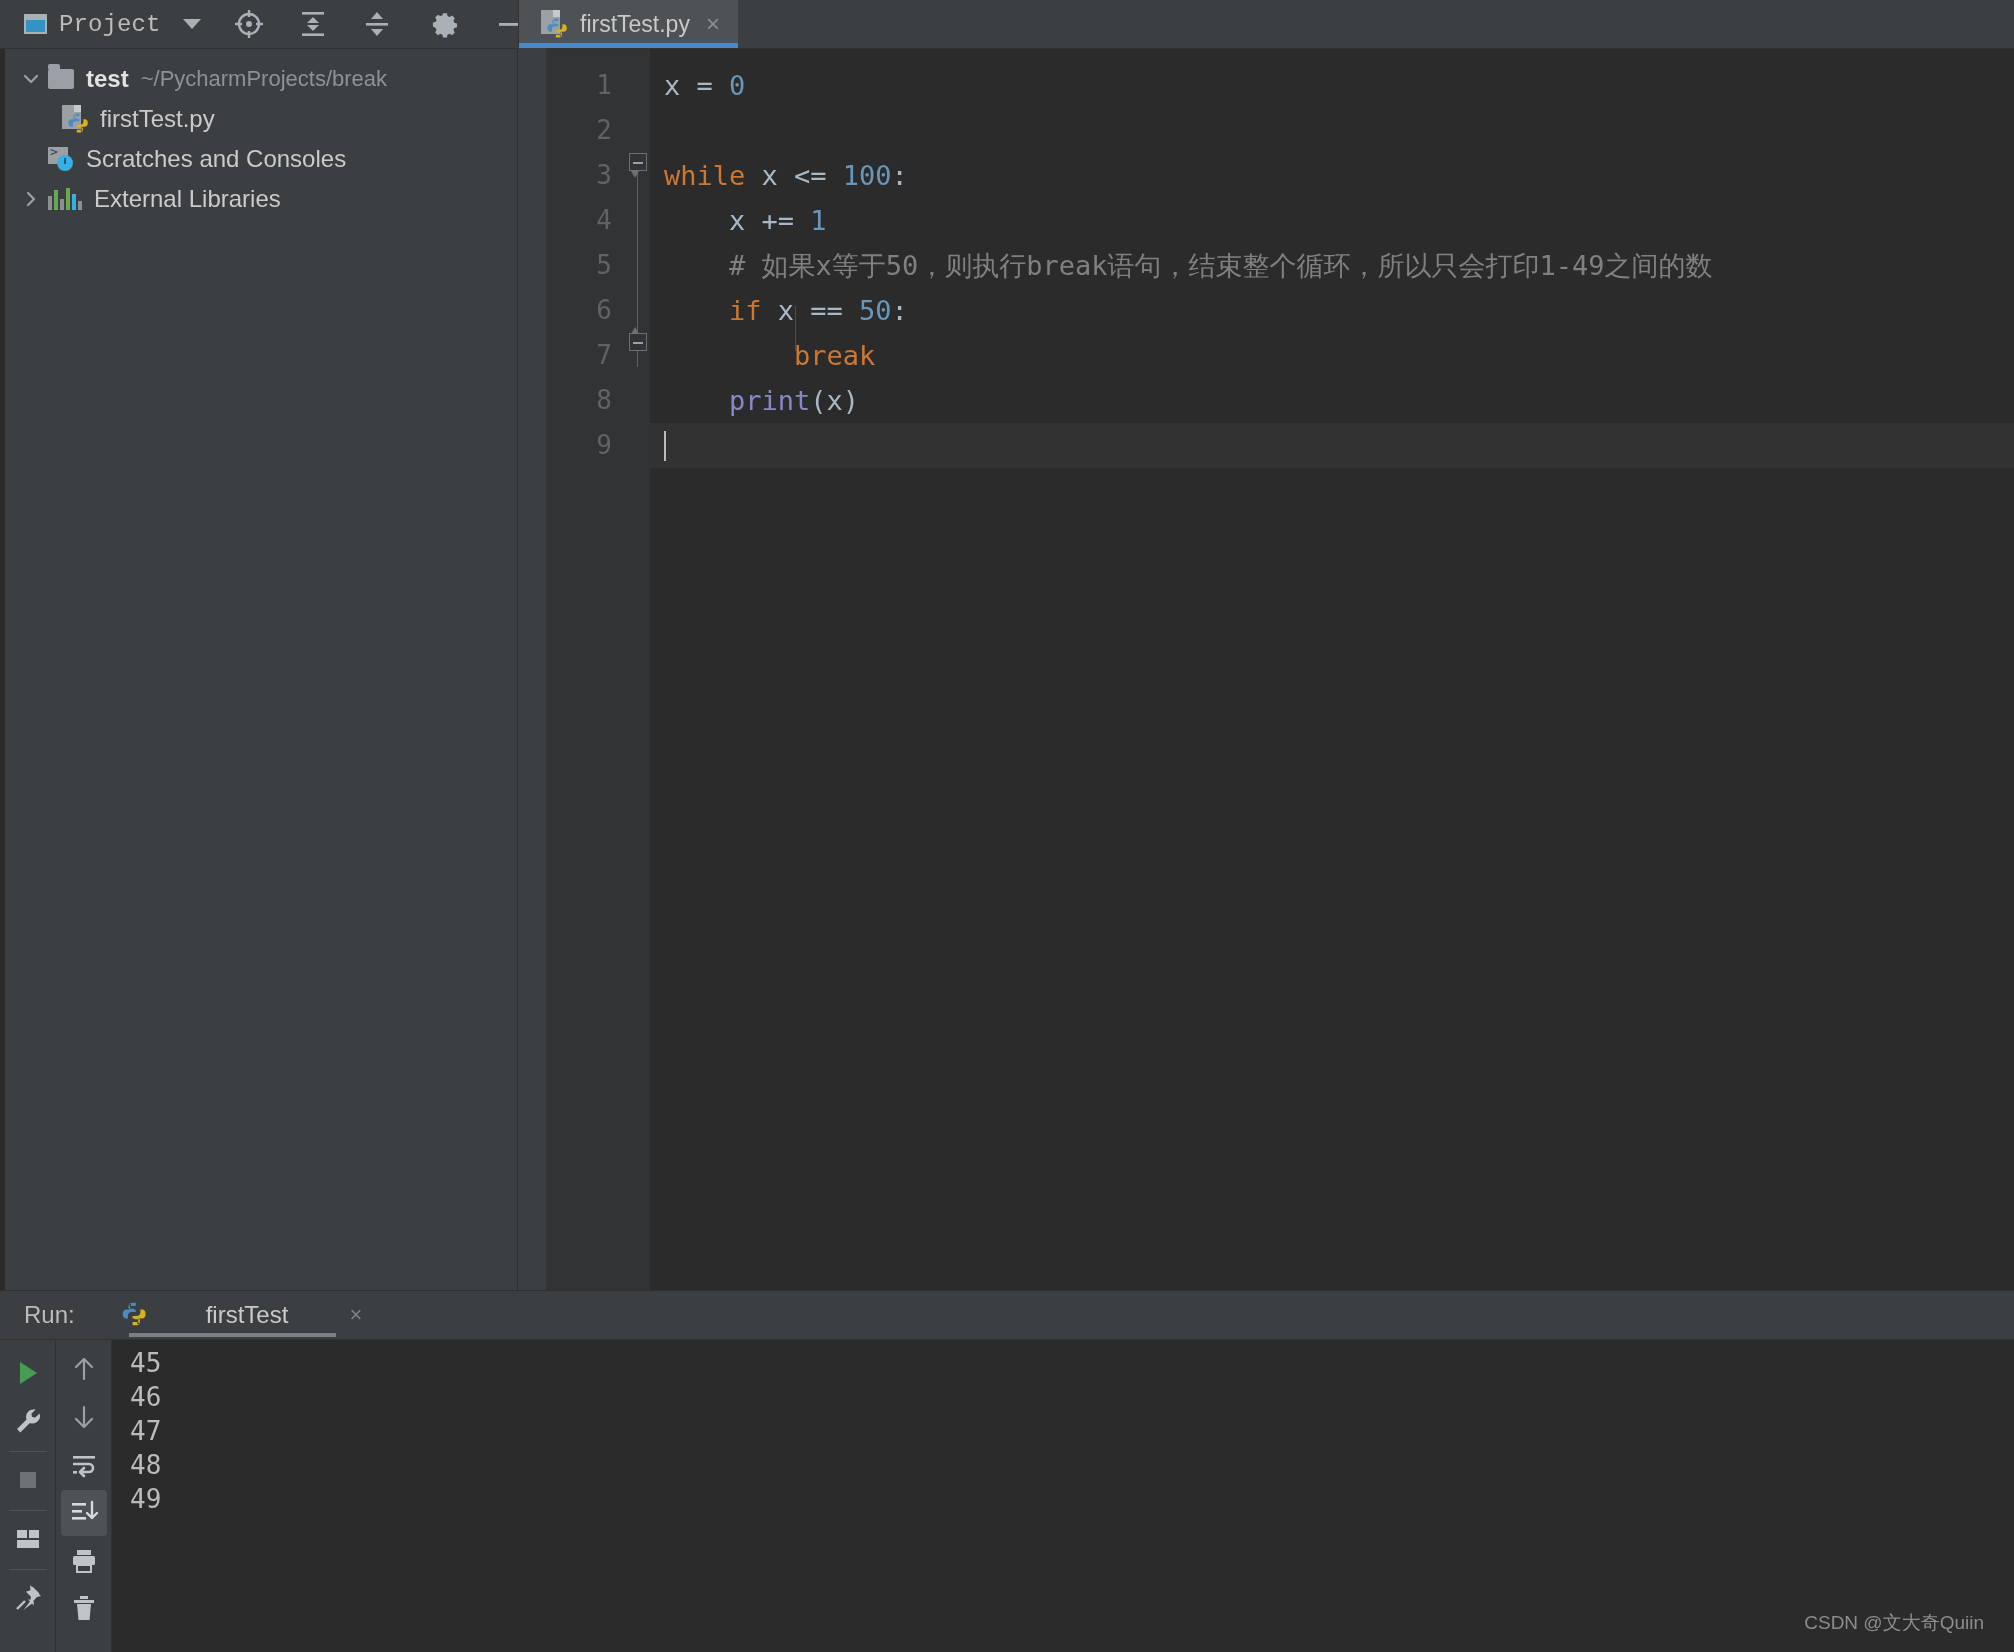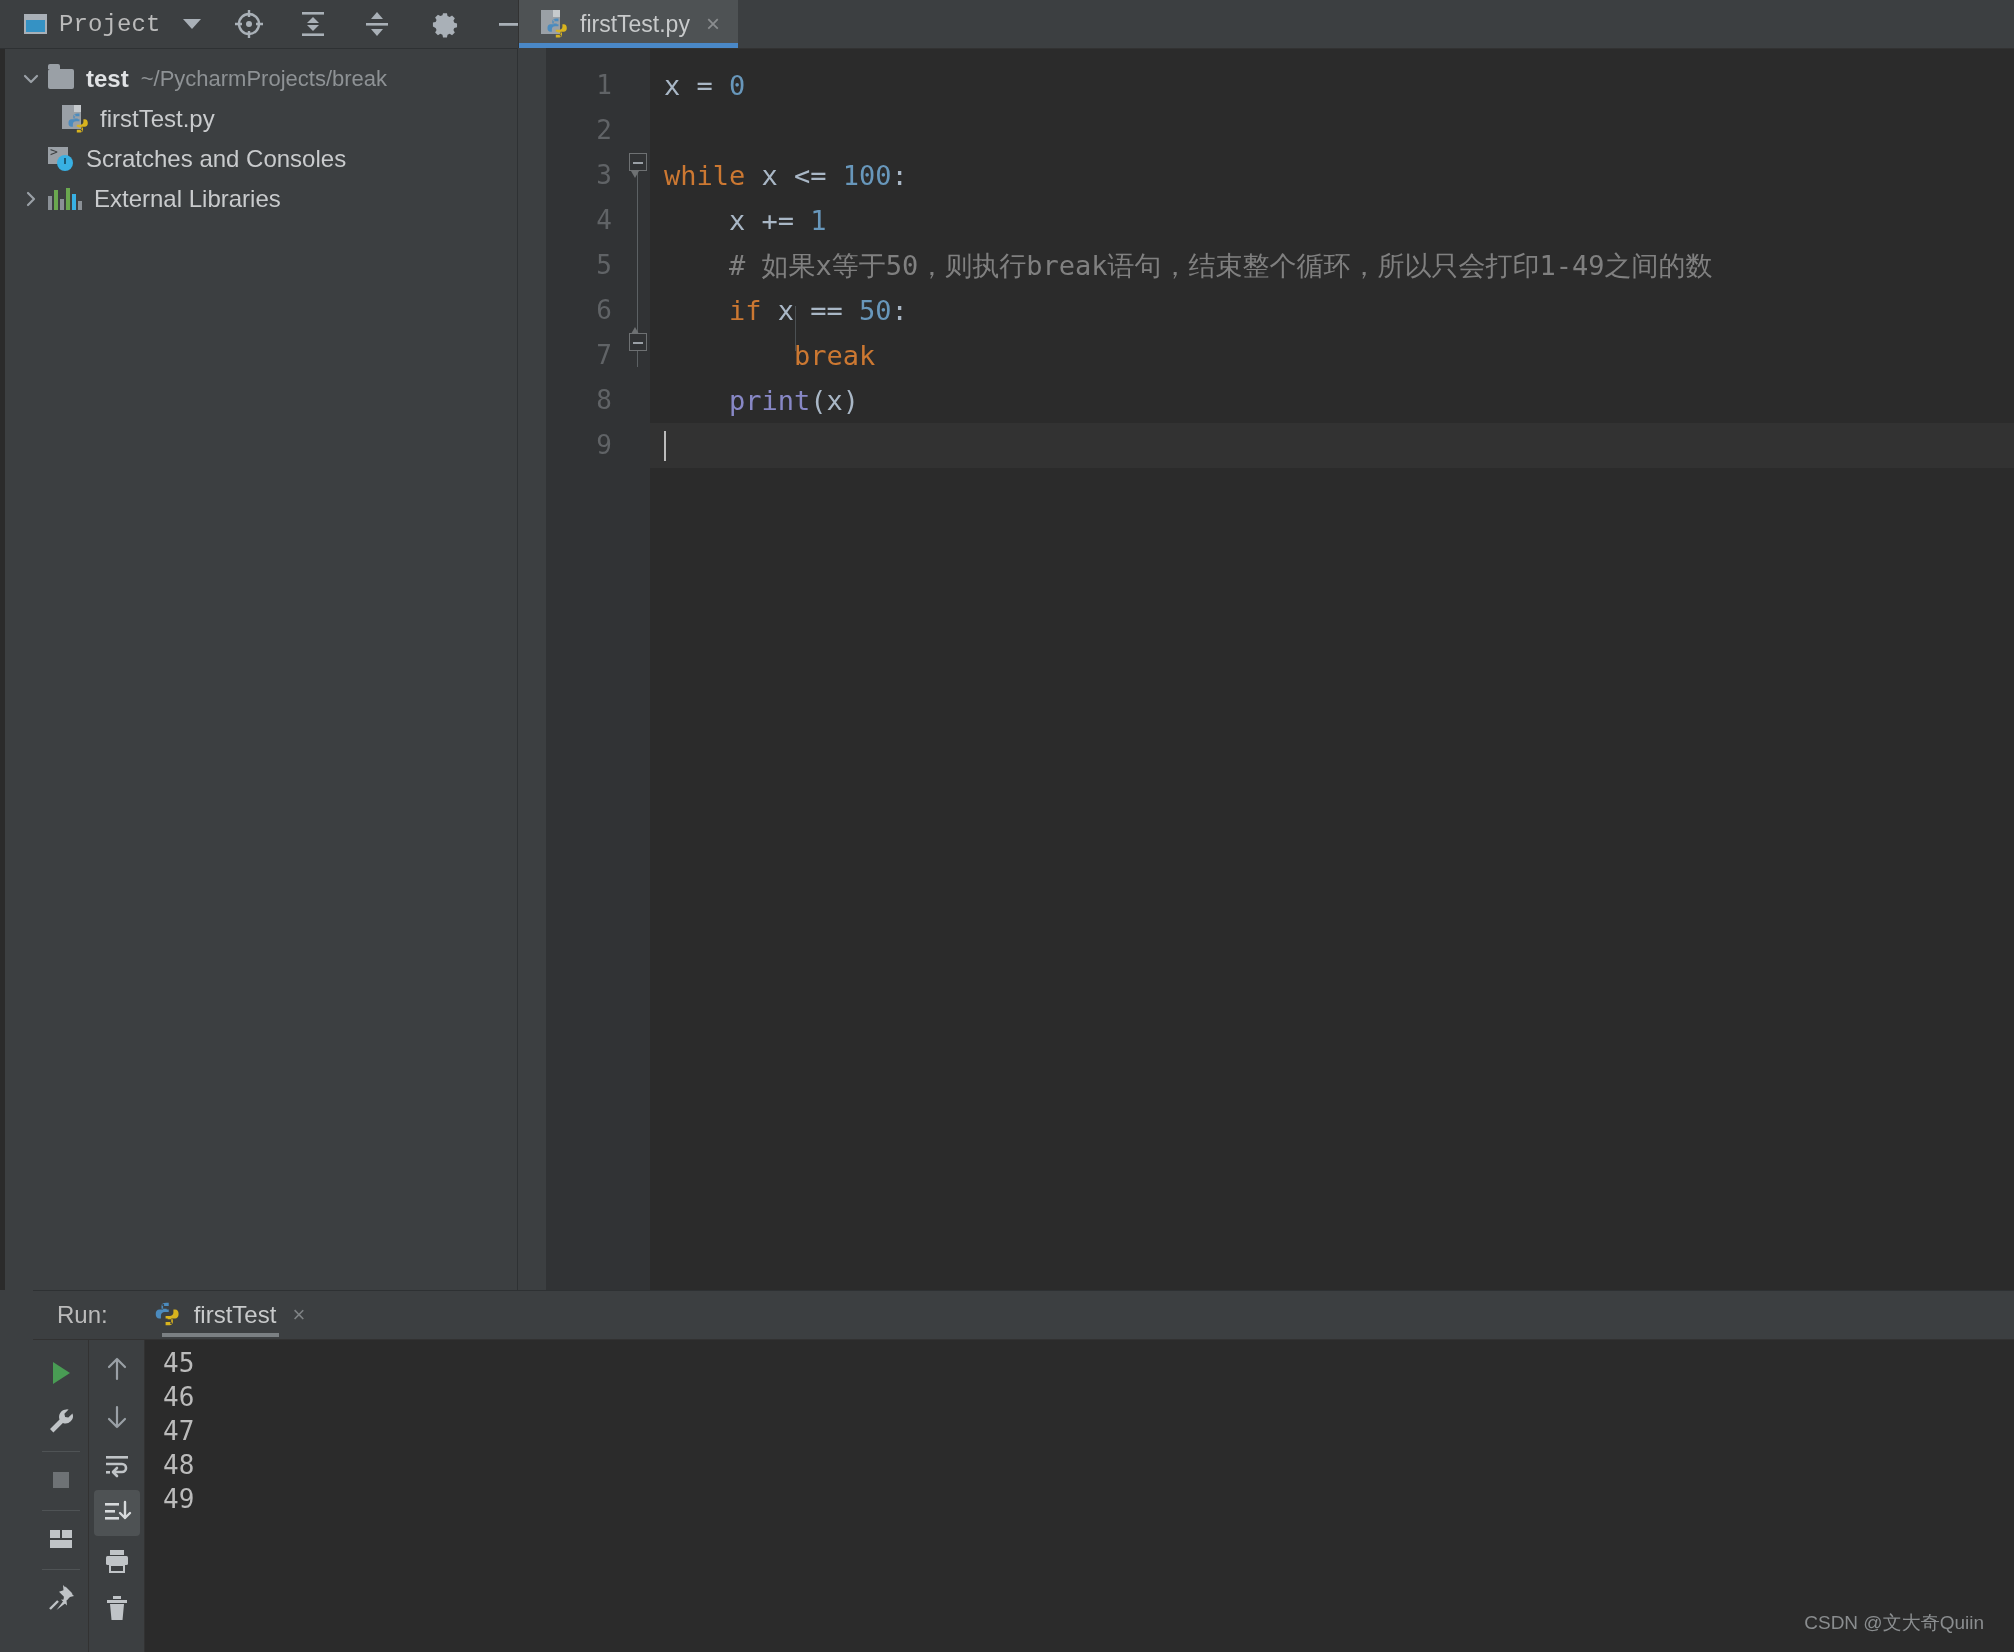--- a/index.html
+++ b/index.html
@@ -214,33 +214,32 @@
     position: absolute; width: 1px; background: #4b5053;
   }
 
   
   .runpanel {
     flex: 0 0 auto;
     background: #000000;
     border-top: 1px solid #2e3133;
     display: flex; flex-direction: column;
     height: 361px;
-    margin-left: 33px;
   }
   .run-header {
     height: 48px; flex: 0 0 48px;
     display: flex; align-items: center;
     padding-left: 24px;
     background: #3c3f41;
     border-bottom: 1px solid #323232;
   }
   .run-label { font-size: 24px; color: #bbbbbb; margin-right: 38px; }
   .run-tab {
     display: flex; align-items: center; height: 48px;
-    position: relative; padding: 0 8px;
+    position: relative; padding: 0 8px; gap: 45px;
   }
   .run-tab::after {
     content:""; position:absolute; left:16px; right:34px; bottom:2px; height:4px; background:#7b8083;
   }
   .run-tab-label { font-size: 24px; color: #c8cacb; margin-left: 14px; }
   .run-tab-close { margin-left: 16px; font-size: 22px; color: #7e8284; }
 
   .run-body { flex: 1; display: flex; min-height: 0; }
   .run-tools {
     width: 56px; flex: 0 0 56px; background: #3c3f41;

